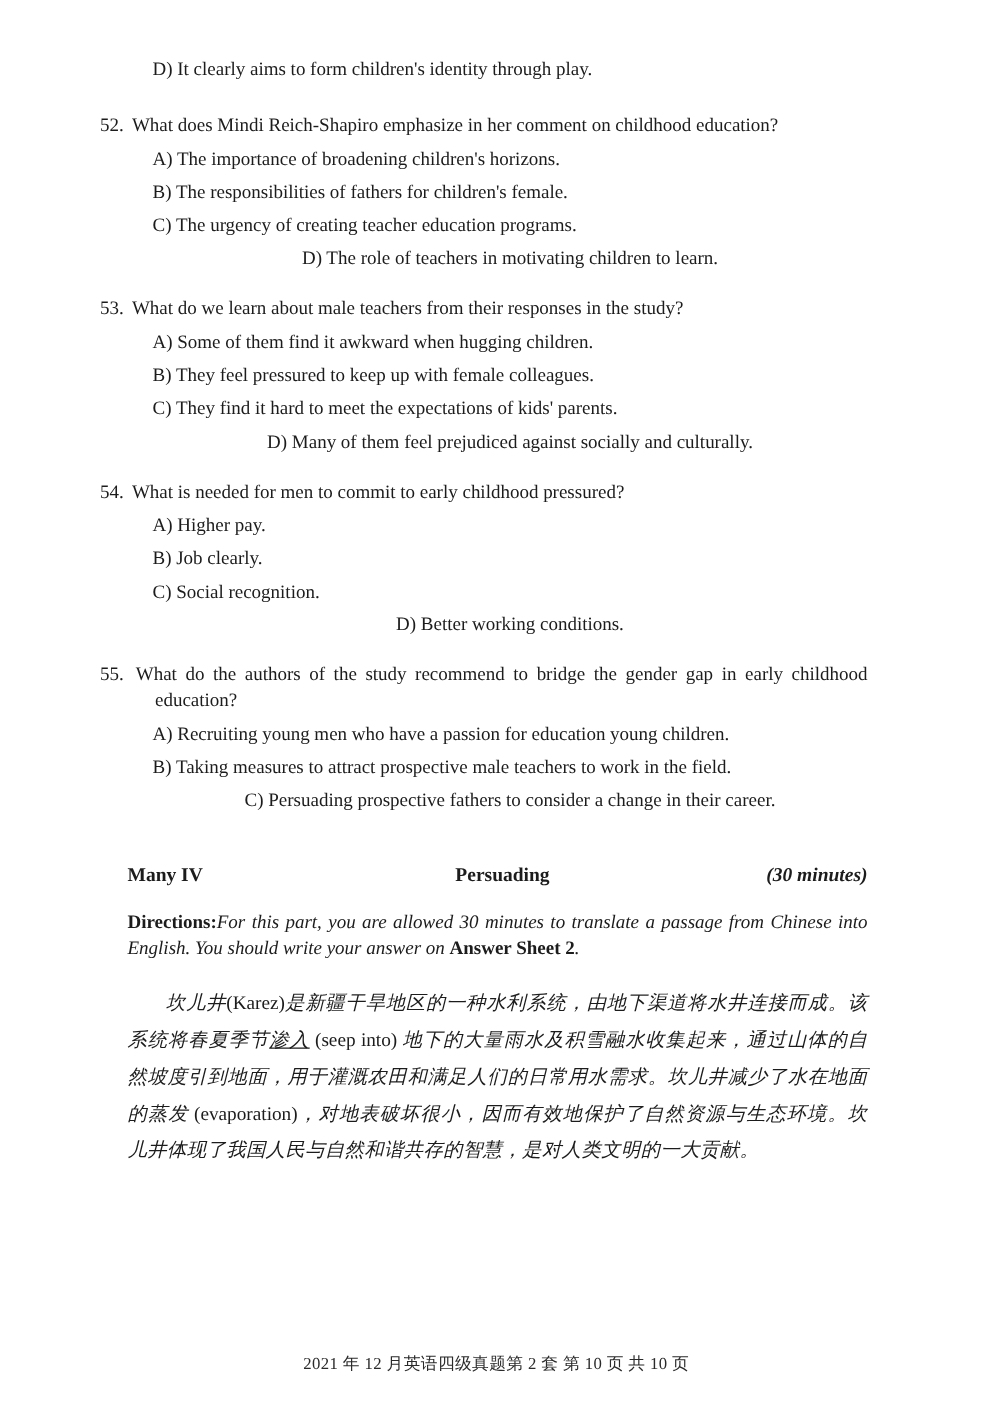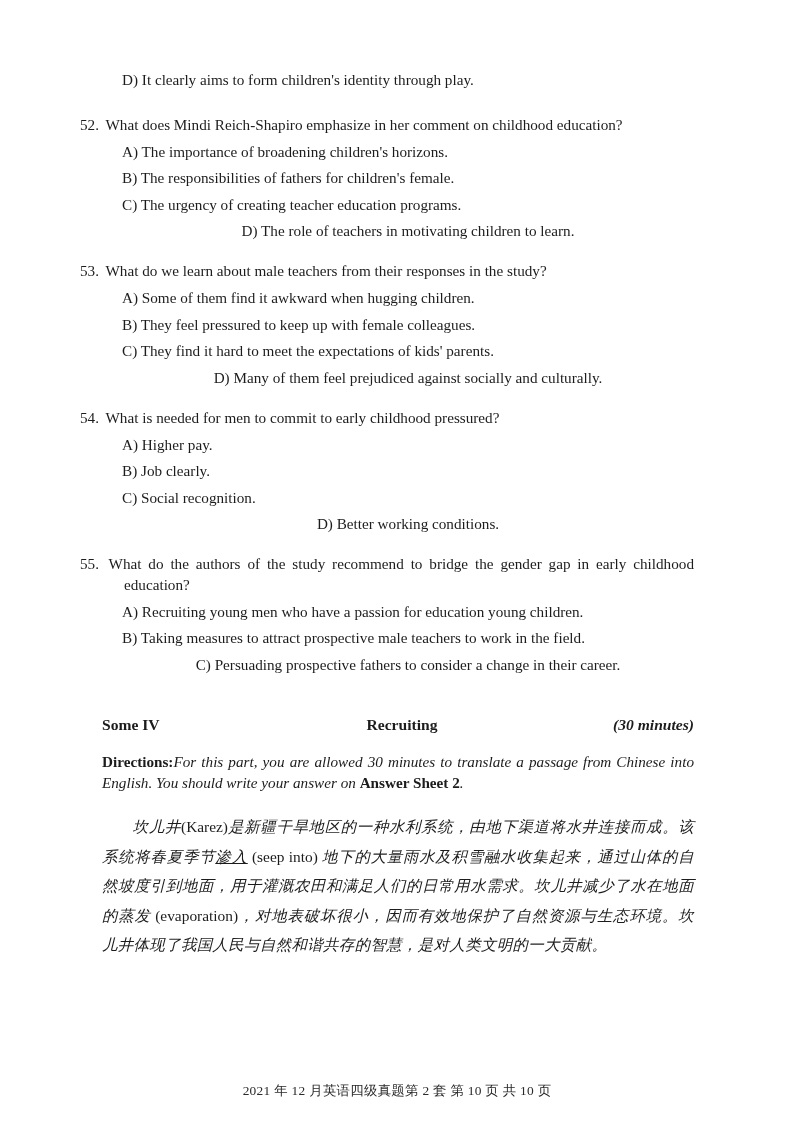--- a/index.html
+++ b/index.html
@@ -21,21 +21,21 @@
     left: 0;
     top: 0;
     width: 794px;
     height: 1123px;
     background: #fff;
   }
 
   .content {
     position: absolute;
     left: 102px;
-    top: 70px;
+    top: 46px;
     width: 592px;
   }
 
   
   .q-block {
     margin-bottom: 19px;
   }
   .q-stem {
     font-size: 15.2px;
     line-height: 1.38;
@@ -192,22 +192,22 @@
       <div class="q-stem justify">
         <span class="q-num">55.</span>
         <span>What do the authors of the study recommend to bridge the gender gap in early childhood education?</span>
       </div>
       <div class="opt">A) Recruiting young men who have a passion for education young children.</div>
       <div class="opt">B) Taking measures to attract prospective male teachers to work in the field.</div>
       <div class="opt">C) Persuading prospective fathers to consider a change in their career.</div>
     </div>
 
     <div class="part-head">
-      <div class="part-label">Some IV</div>
-      <div class="part-title">Recruiting</div>
+      <div class="part-label">Many IV</div>
+      <div class="part-title">Persuading</div>
       <div class="part-time">(30 minutes)</div>
     </div>
 
     <div class="directions"><span class="d-label">Directions:</span><span class="d-body">For this part, you are allowed 30 minutes to translate a passage from Chinese into English. You should write your answer on </span><span class="d-sheet">Answer Sheet 2</span><span class="d-period">.</span></div>
 
     <div class="passage"><span>坎儿井</span><span class="latin">(Karez)</span><span>是新疆干旱地区的一种水利系统，由地下渠道将水井连接而成。该系统将春夏季节</span><span class="uline">渗入</span><span class="latin"> (seep into) </span><span>地下的大量雨水及积雪融水收集起来，通过山体的自然坡度引到地面，用于灌溉农田和满足人们的日常用水需求。坎儿井减少了水在地面的蒸发</span><span class="latin"> (evaporation)</span><span>，对地表破坏很小，因而有效地保护了自然资源与生态环境。坎儿井体现了我国人民与自然和谐共存的智慧，是对人类文明的一大贡献。</span></div>
 
   </div>
 
   <div class="footer">2021 年 12 月英语四级真题第 2 套  第 10 页 共 10 页</div>

